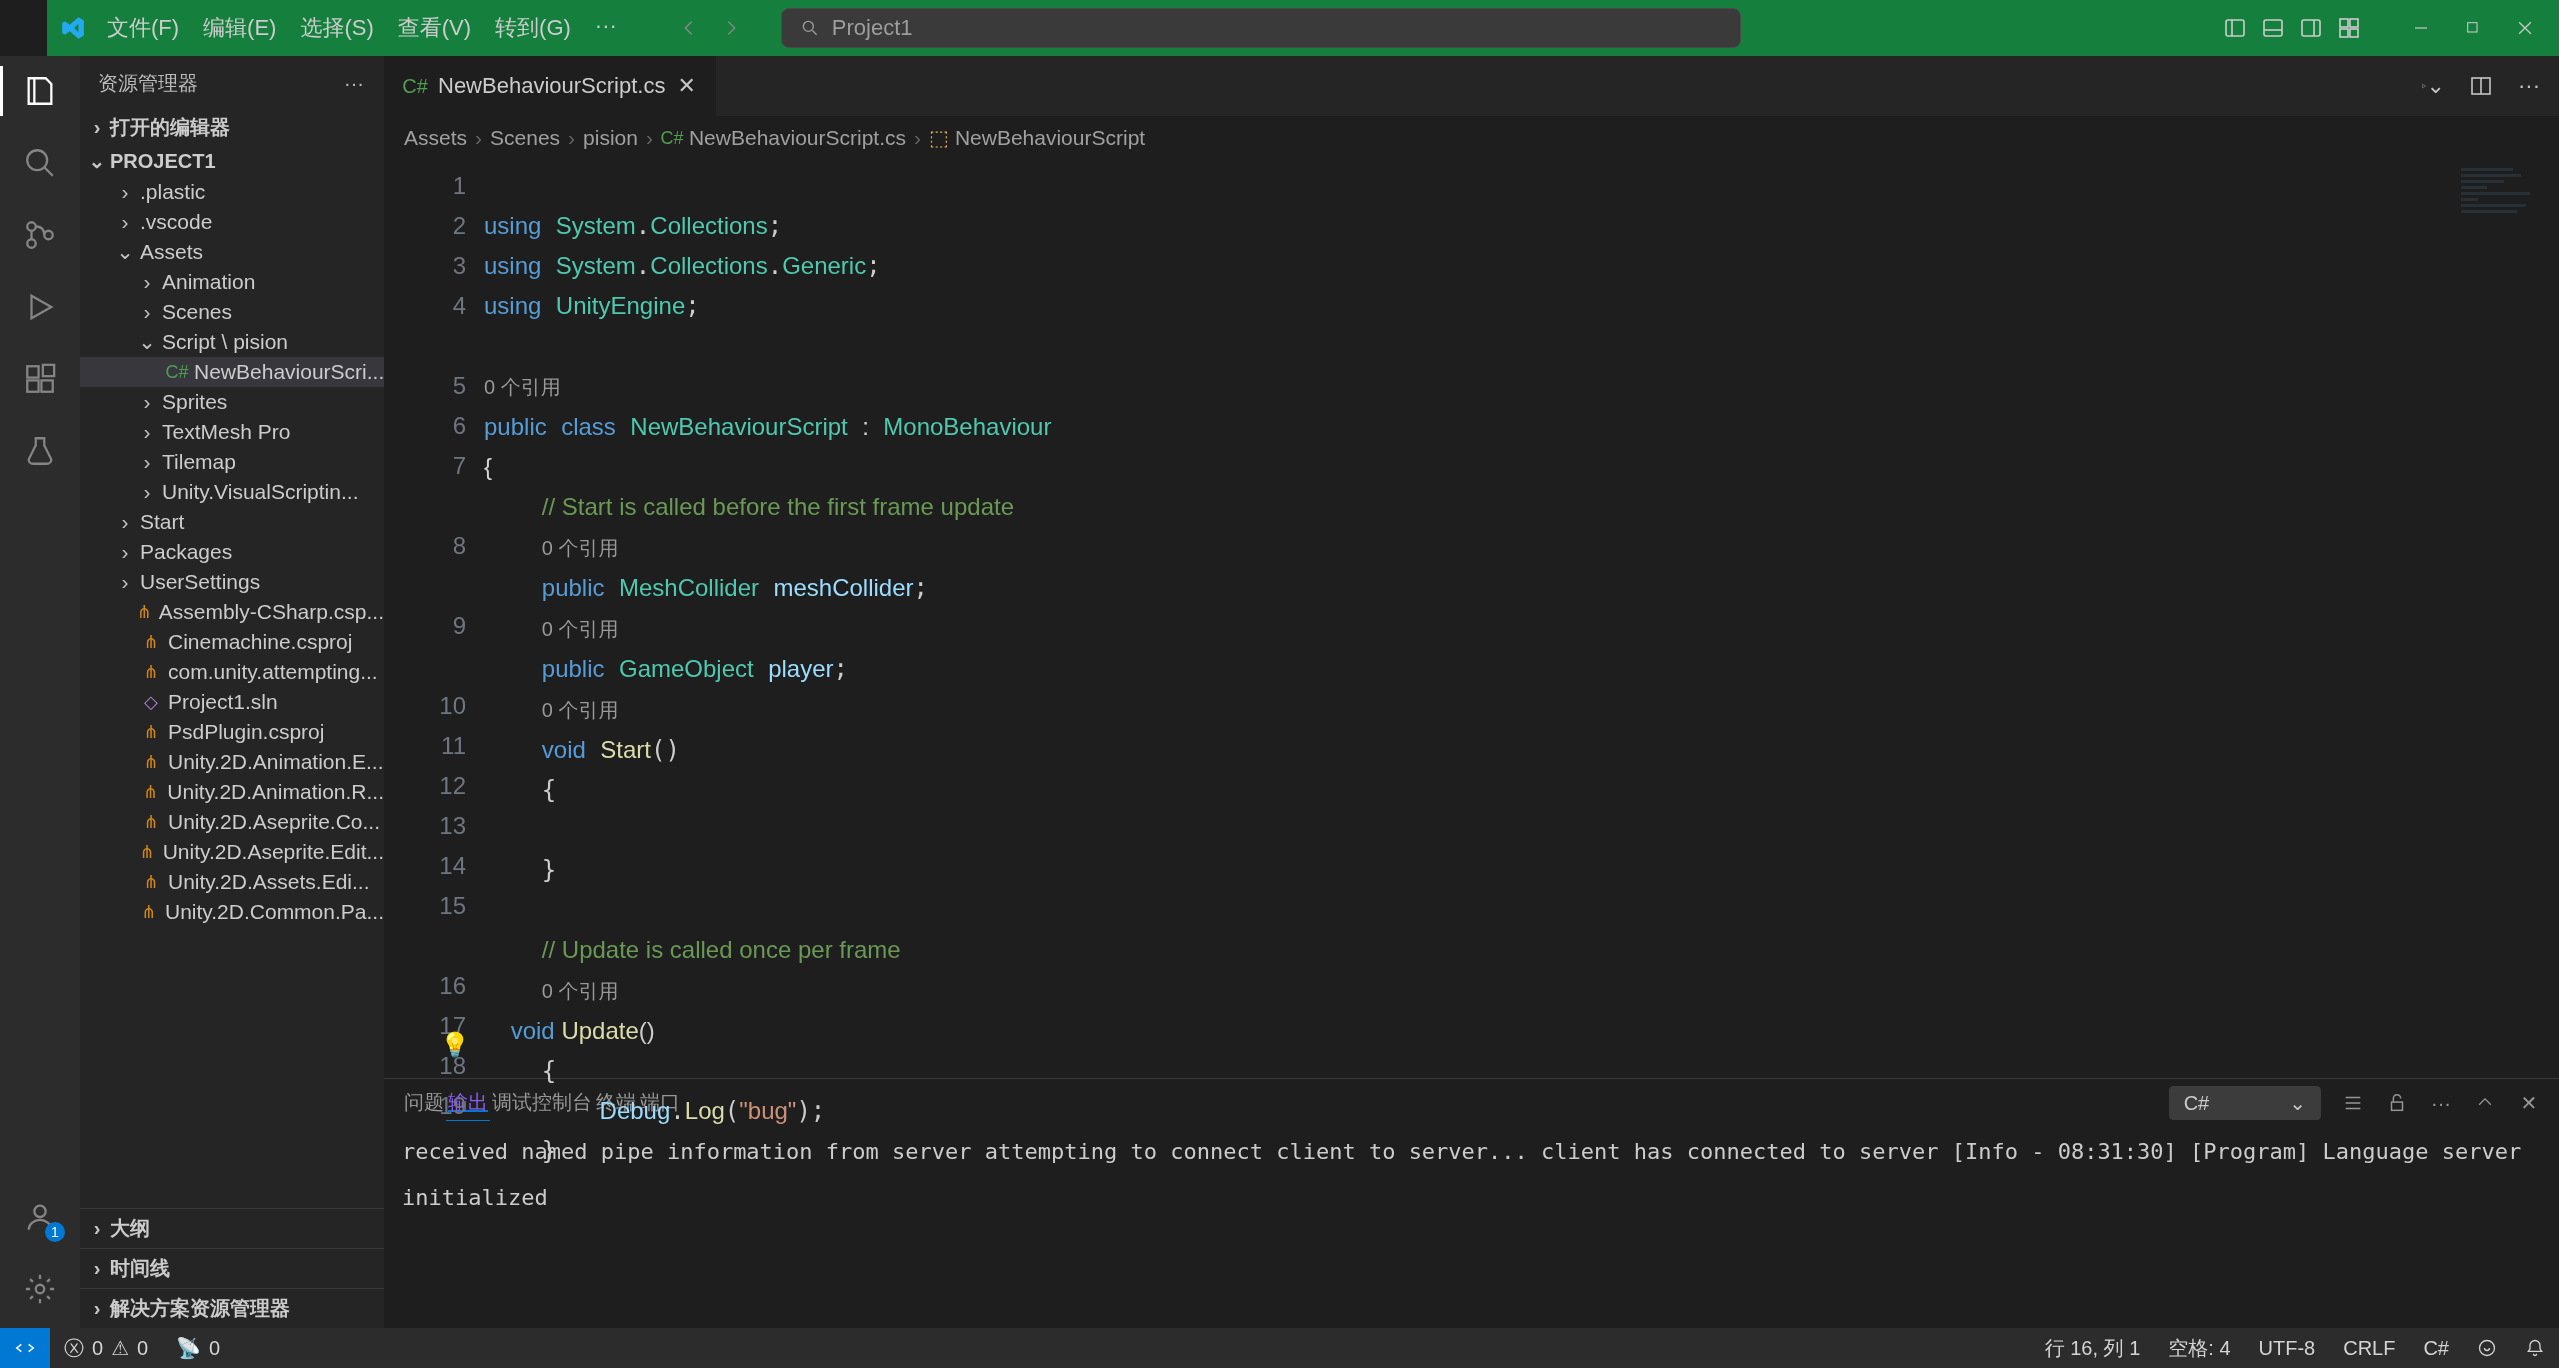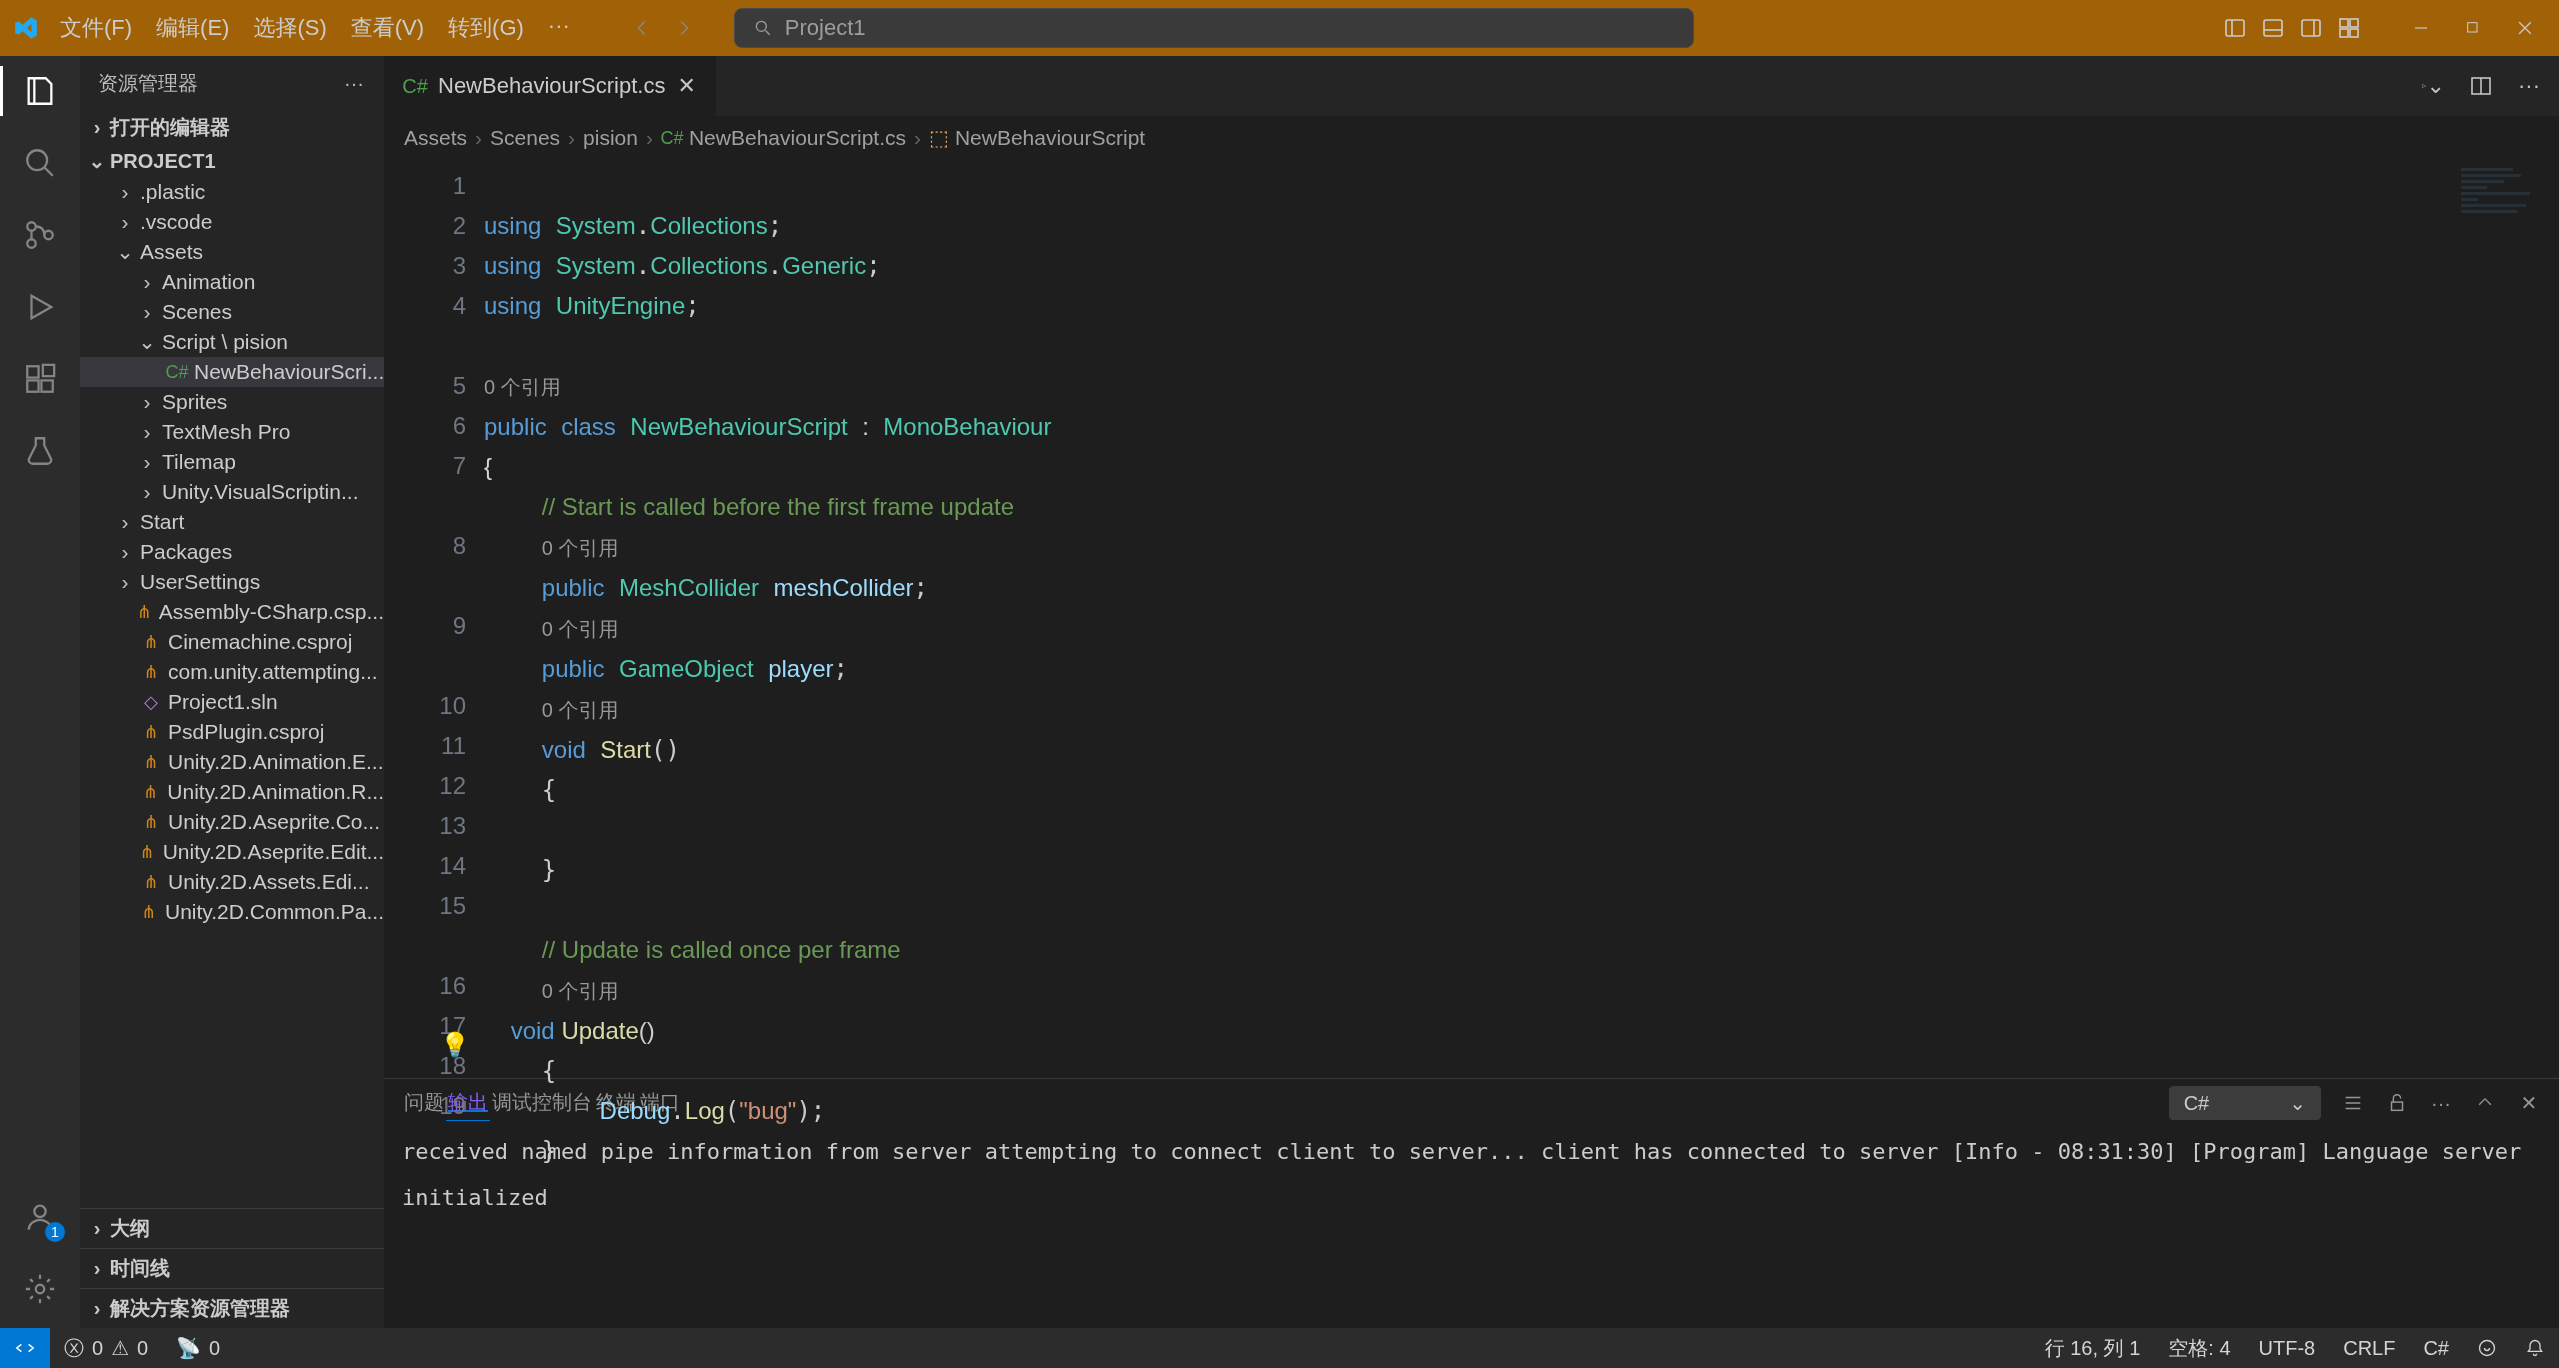--- a/index.html
+++ b/index.html
@@ -1,20 +1,20 @@
 <!DOCTYPE html>
 <html><head>
 <meta charset="utf-8">
 <style>
 * { margin: 0; padding: 0; box-sizing: border-box; font-family: "Segoe UI", "Microsoft YaHei", sans-serif; }
 body { background: #1e1e1e; color: #cccccc; width: 2559px; height: 1368px; overflow: hidden; font-size: 22px; }
 .root { display: flex; flex-direction: column; height: 100%; }
 
 
-.titlebar { height: 56px; background: #a16207; display: flex; align-items: center; padding: 0 12px; gap: 8px; }
+.titlebar { height: 56px; background: #15803d; display: flex; align-items: center; padding: 0 12px; gap: 8px; margin-left: 47px; }
 .titlebar .logo { width: 28px; height: 28px; display:flex; align-items:center; justify-content:center; }
 .menu-items { display: flex; gap: 0; }
 .menu-item { padding: 6px 12px; cursor: pointer; font-size: 22px; }
 .titlebar .nav { display: flex; gap: 18px; margin-left: 40px; color: #878787; }
 .search-box { flex: 0 0 960px; margin-left: 30px; background: #3a3a3a; border: 1px solid #4a4a4a; border-radius: 8px; height: 40px; display: flex; align-items: center; padding: 0 16px; gap: 10px; color: #9d9d9d; }
 .spacer { flex: 1; }
 .win-controls { display: flex; gap: 28px; align-items: center; color: #c8c8c8; padding-right: 10px; }
 .layout-icons { display: flex; gap: 14px; margin-right: 40px; }
 .icon { width: 24px; height: 24px; display: inline-flex; align-items: center; justify-content: center; }
 

